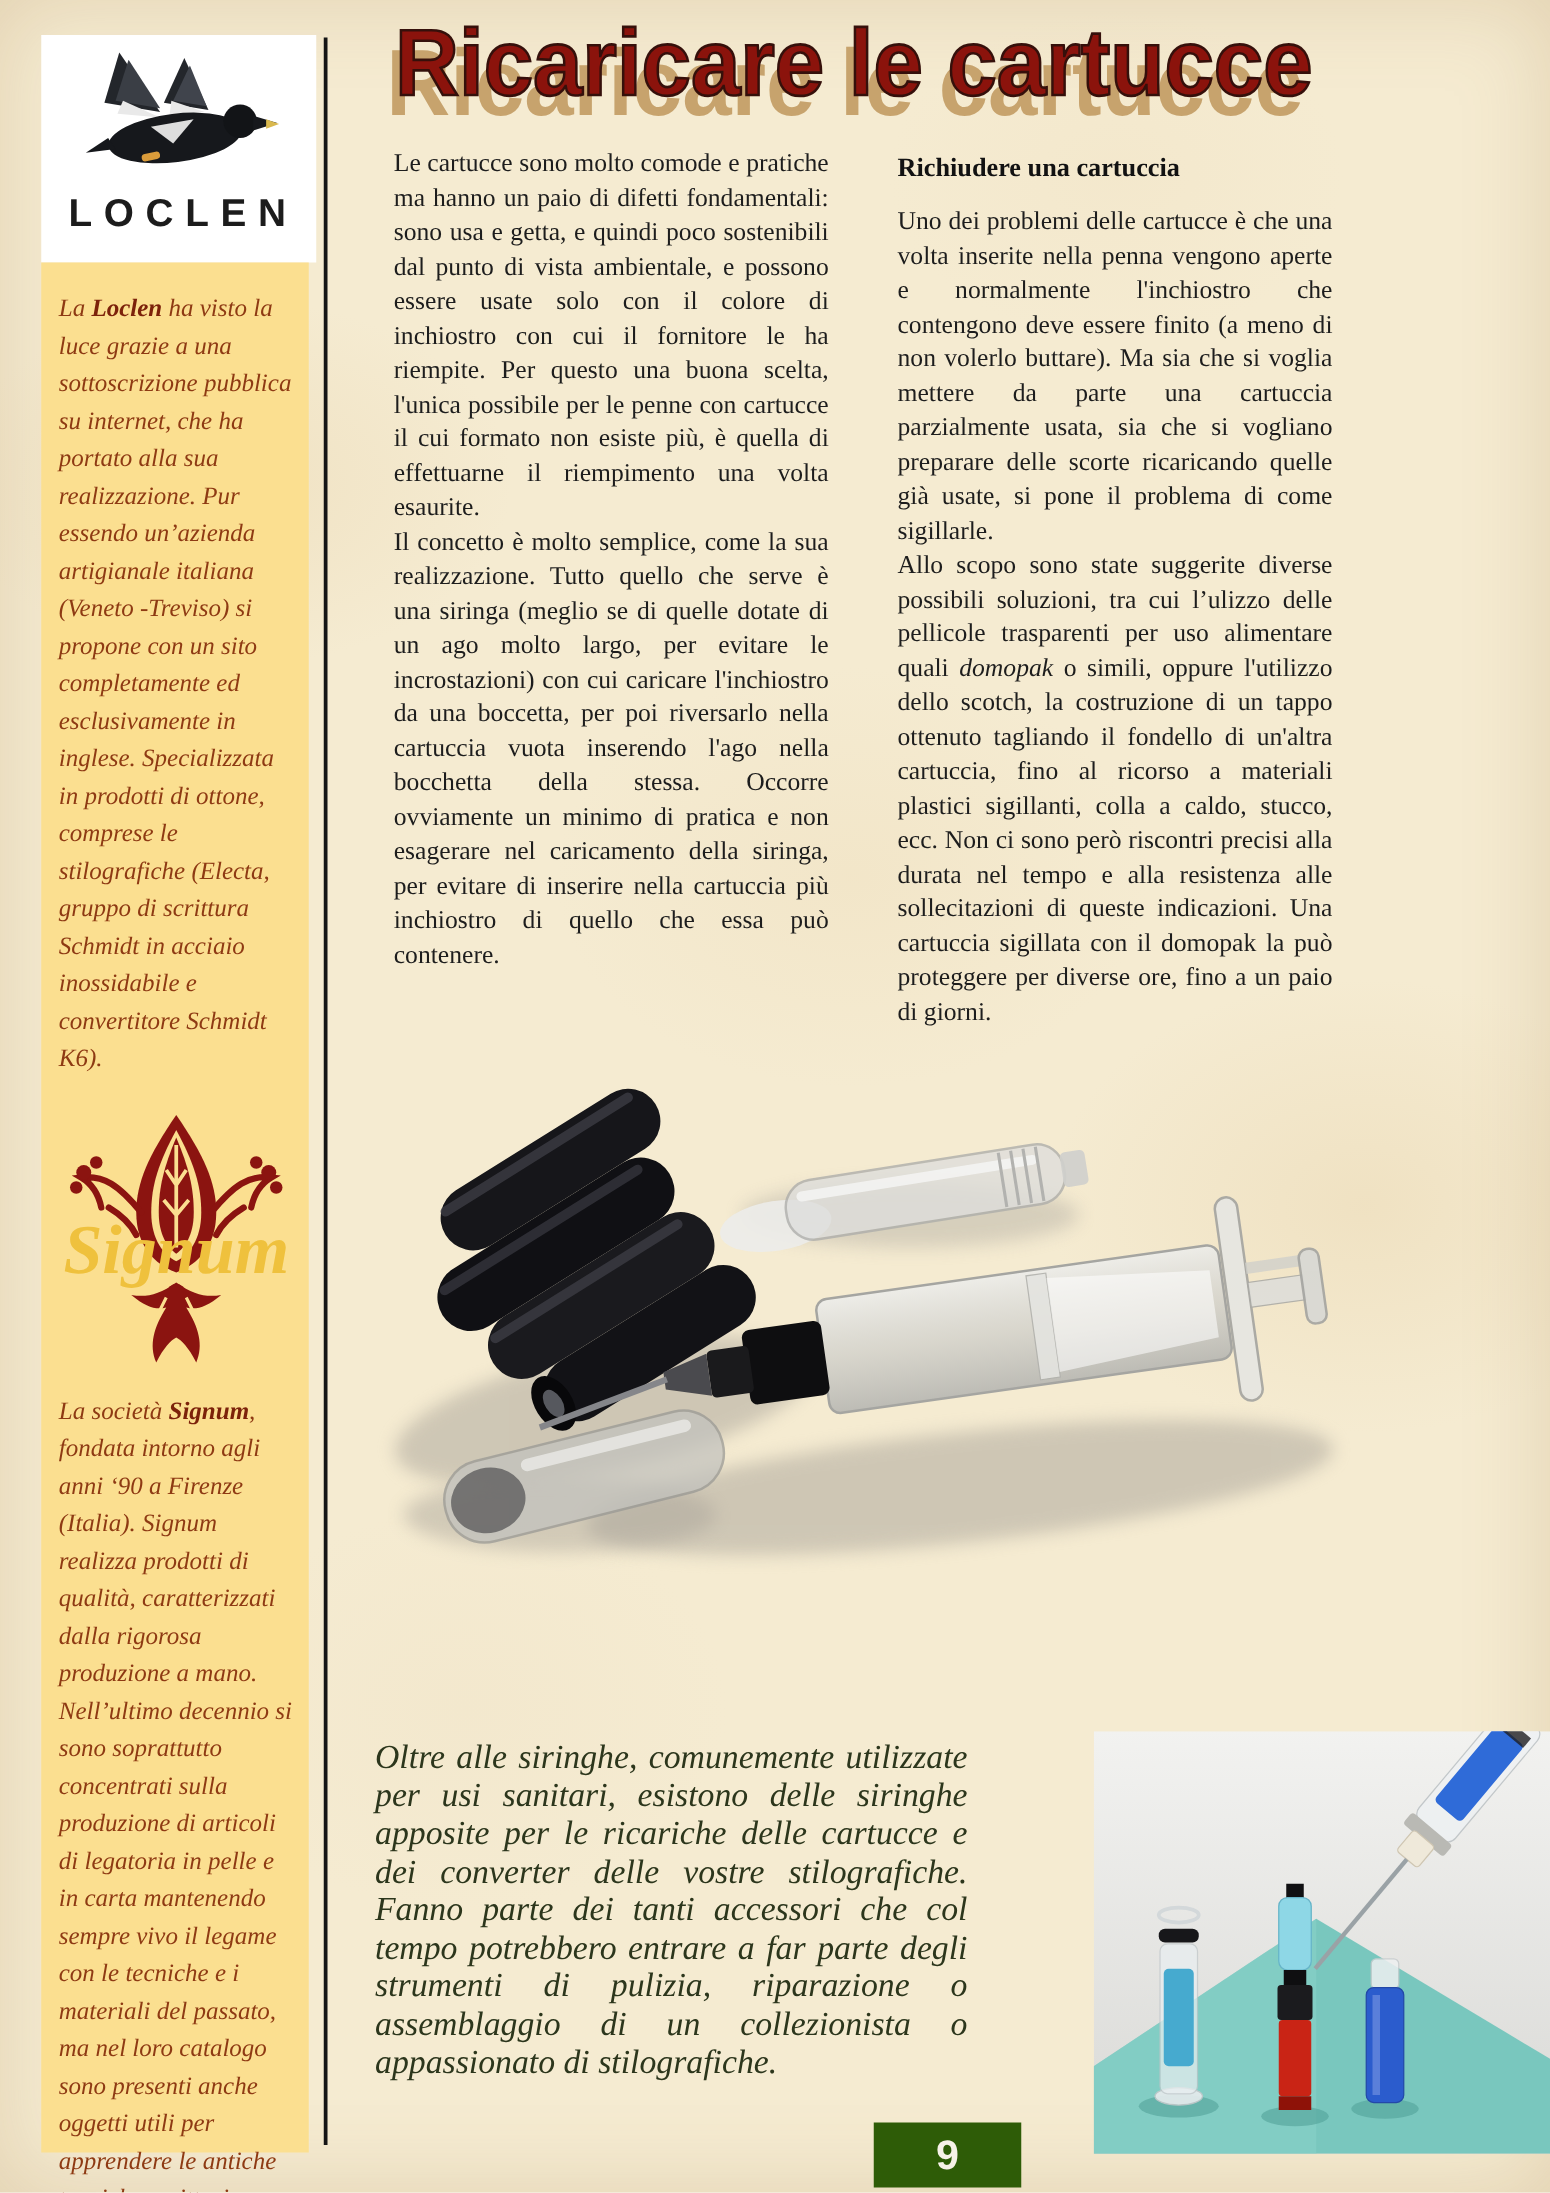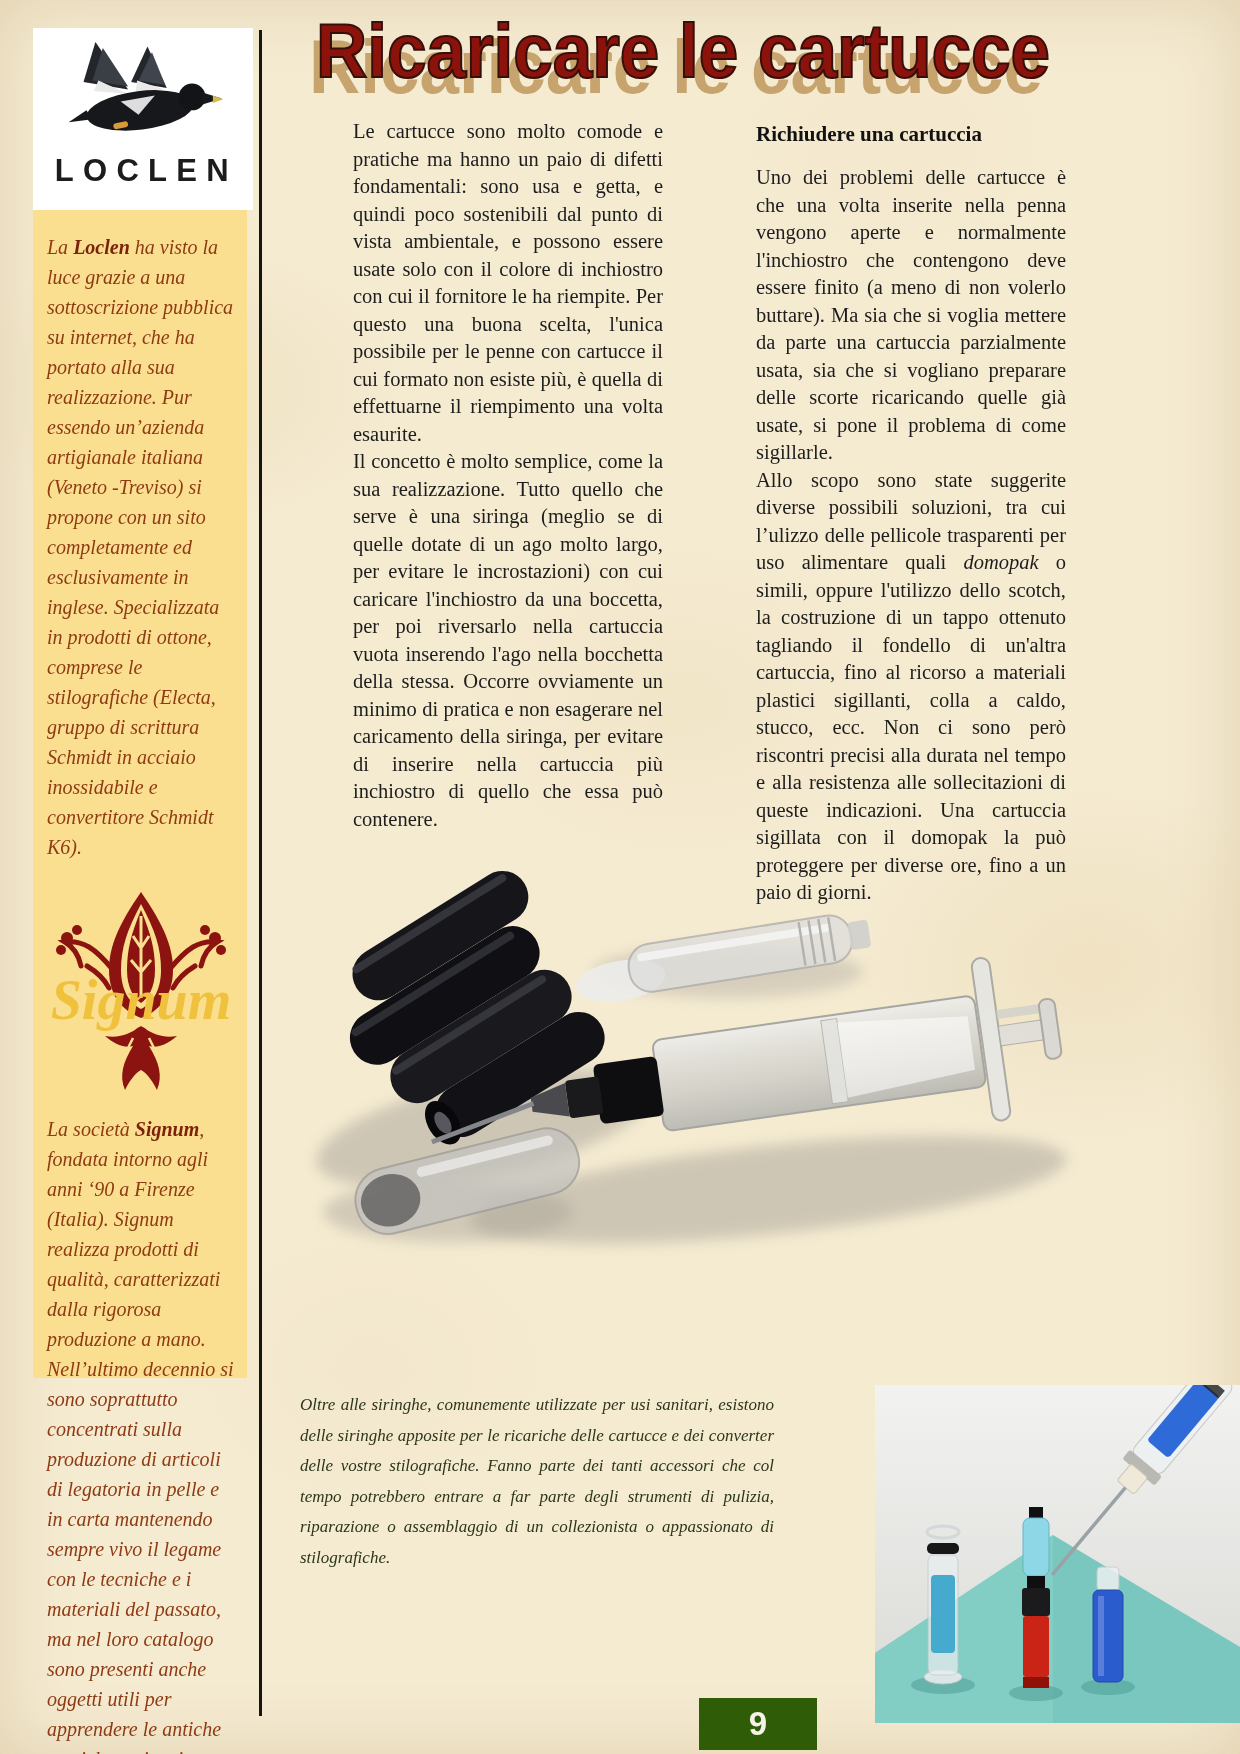--- a/index.html
+++ b/index.html
@@ -20,21 +20,21 @@
     position:absolute; left:33px; top:28px; width:220px; height:182px;
     background:#ffffff; text-align:center;
   }
   .logo-box svg{display:block; margin:8px auto 0 auto;}
   .wordmark{
     font-family:"Liberation Sans", sans-serif; font-weight:600;
     font-size:31px; letter-spacing:.30em; color:#1c1c1c;
     margin-top:1px; padding-left:.22em; white-space:nowrap;
   }
   .side-panel{
-    position:absolute; left:33px; top:210px; width:214px; height:1168px;
+    position:absolute; left:33px; top:210px; width:214px; height:1512px;
     background:#fbdf90; box-sizing:border-box; padding:22px 11px 0 14px;
   }
   .side-text{
     margin:0; font-style:italic; color:#8e3a13;
     font-size:20px; line-height:30px;
   }
   .side-text b{font-weight:bold; color:#7c220a;}
   .signum-logo{position:relative; width:188px; height:212px; margin:24px 0 10px 0;}
   .signum-word{
     position:absolute; left:-6px; top:86px; width:200px; text-align:center;
@@ -47,29 +47,29 @@
   
   .title{
     position:absolute; left:286px; top:10px; width:794px; margin:0;
     font-family:"Liberation Sans", sans-serif; font-weight:bold;
     font-size:71px; line-height:1.1; text-align:center; color:#8b130c;
     -webkit-text-stroke:2px #35100b;
     text-shadow:-7px 15px 0 #c7a36d;
     transform:scaleY(1.06); transform-origin:top; white-space:nowrap;
   }
   .cols{position:absolute; left:315px; top:118px; width:751px; display:flex; gap:55px;}
-  .col{width:348px; color:#1d1d1d; font-size:20.5px; line-height:27.5px; text-align:justify;margin-left:38px;}
+  .col{width:348px; color:#1d1d1d; font-size:20.5px; line-height:27.5px; text-align:justify;}
   .col p{margin:0; hyphens:auto;}
   .col h2{
     margin:4px 0 18px 0; font-size:21px; line-height:24px;
     font-weight:bold; color:#121212;
   }
   .caption{
     position:absolute; left:300px; top:1390px; width:474px; margin:0;
-    font-style:italic; font-size:17px; line-height:30.5px;
+    font-style:italic; font-size:27px; line-height:30.5px;
     text-align:justify; color:#2c361c;
   }
   .photo1{position:absolute; left:298px; top:860px;}
   .photo2{position:absolute; left:875px; top:1385px;}
   .pagenum{
     position:absolute; left:699px; top:1698px; width:118px; height:52px;
     background:#2e5c07; color:#f6f2e8; display:flex; align-items:center; justify-content:center;
     font-family:"Liberation Sans", sans-serif; font-weight:bold; font-size:33px;
   }
 </style>

